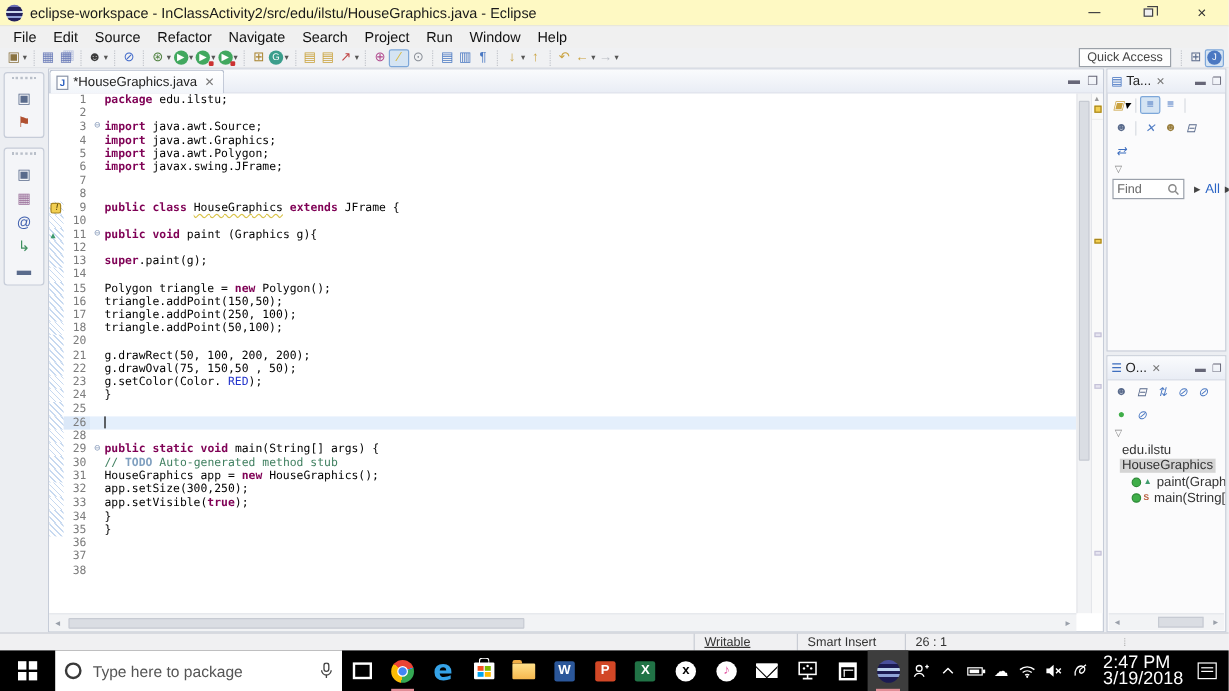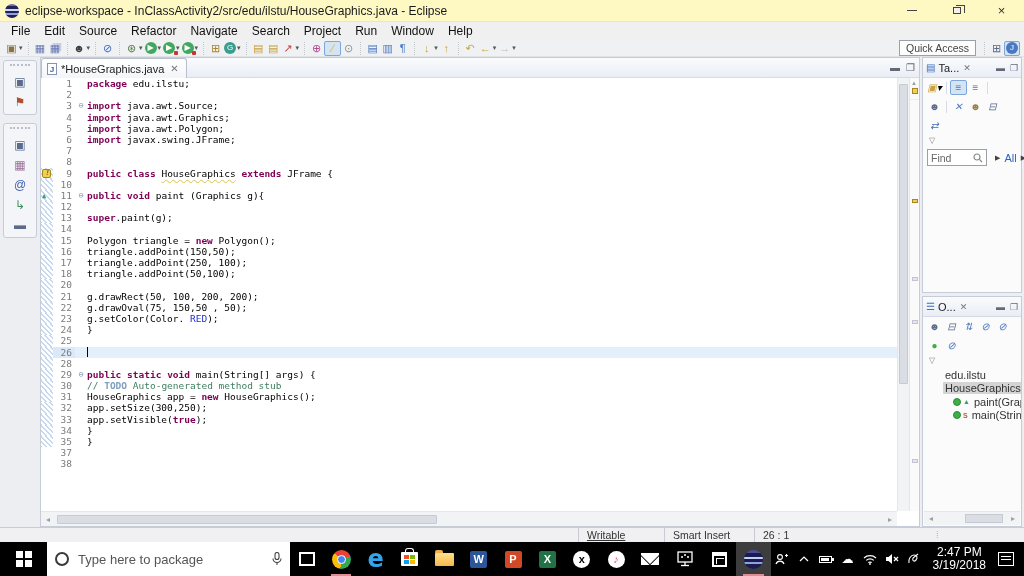--- a/index.html
+++ b/index.html
@@ -103,21 +103,21 @@
   .psep { width:1px; height:12px; border-left:1px solid #d8dbe1; margin:0 3px; }
   .chev-row { padding:1px 6px; color:#888; font-size:8px; }
   .find-row { display:flex; align-items:center; padding:3px 4px; }
   .find-box { flex:0 0 60px; border:1px solid #9aa0aa; background:#fff; height:17px; display:flex; align-items:center; padding:0 3px; }
   .find-text { font-size:10.5px; color:#666; flex:1; }
   .all-group { display:flex; align-items:center; margin-left:8px; gap:4px; }
   .tri { font-size:7px; color:#444; }
   .all-link { font-size:11px; color:#2a64c5; }
 
   
-  .tree { padding:2px 0 0 20px; font-size:11px; color:#333; }
+  .tree { padding:2px 0 0 10px; font-size:11px; color:#333; }
   .trow { height:13.5px; display:flex; align-items:center; white-space:nowrap; overflow:hidden; }
   .trow .lbl { padding:0 2px; }
   .trow.sel .lbl { background:#d4d4d4; }
   .m-ic { width:8px; height:8px; border-radius:50%; background:#3fae49; border:1px solid #2d8a37; margin:0 2px 0 4px; flex:none; }
   .dec { font-size:7px; margin-right:2px; flex:none; }
   .dec.ovr { color:#3f9b6e; }
   .dec.st { color:#b5593a; font-weight:bold; }
   .out-hscroll { position:absolute; bottom:1px; left:1px; right:1px; height:14px; background:#f2f3f5; border-top:1px solid #e4e6ea; display:flex; align-items:center; }
   .out-thumb { height:9px; width:40%; margin-left:28%; background:#dadde3; border:1px solid #c6cad2; }
 
@@ -158,21 +158,21 @@
   .cal-ico { width:15px; height:15px; background:#fff; }
   .cal-ico::before { content:""; position:absolute; top:4px; left:2px; right:2px; bottom:2px; background:#000; }
   .cal-ico::after { content:""; position:absolute; top:6px; left:4px; width:7px; height:5px; border-top:1px solid #fff; border-left:1px solid #fff; }
   .eclipse-ball { width:19px; height:19px; border-radius:50%;
     background:linear-gradient(#4a4f9a 0 3px,#1b1a52 3px 7px,#bcd2ee 7px 9px,#1b1a52 9px 12px,#8fa3d8 12px 14px,#1b1a52 14px 19px); }
   .tray { margin-left:auto; display:flex; align-items:center; }
   .tray-ico { width:20px; display:flex; align-items:center; justify-content:center; color:#fff; font-size:12px; margin:0 1px; }
   .battery-ico { width:13px; height:7px; border:1px solid #fff; position:relative; }
   .battery-ico::after { content:""; position:absolute; right:-3px; top:1px; width:2px; height:3px; background:#fff; }
   .battery-ico i { position:absolute; left:1px; top:1px; bottom:1px; width:8px; background:#fff; }
-  .clock { color:#fff; font-size:12px; text-align:center; line-height:13px; padding:0 8px; }
+  .clock { color:#fff; font-size:15px; line-height:13px; padding:0 8px; }
   .action-ico { width:16px; height:14px; border:1.5px solid #fff; margin:0 10px 0 4px; position:relative; }
   .action-ico::after { content:""; position:absolute; left:2px; top:3px; right:2px; border-top:1px solid #fff; box-shadow:0 3px 0 #fff; }
 </style>
 </head>
 <body>
 
 <div class="screen">
 
   <div class="titlebar">
     <span class="ecl-logo"></span>
@@ -542,20 +542,26 @@
             <span class="ann rng"></span>
             <span class="lnum">34</span>
             <span class="fold"></span>
             <span class="codeline"><span class="sp">}</span></span>
           </div>
           <div class="crow">
             <span class="ann rng"></span>
             <span class="lnum">35</span>
             <span class="fold"></span>
             <span class="codeline"><span class="sp">}</span></span>
+          </div>
+          <div class="crow">
+            <span class="ann"></span>
+            <span class="lnum">36</span>
+            <span class="fold"></span>
+            <span class="codeline"></span>
           </div>
           <div class="crow">
             <span class="ann"></span>
             <span class="lnum">37</span>
             <span class="fold"></span>
             <span class="codeline"></span>
           </div>
           <div class="crow">
             <span class="ann"></span>
             <span class="lnum">38</span>

